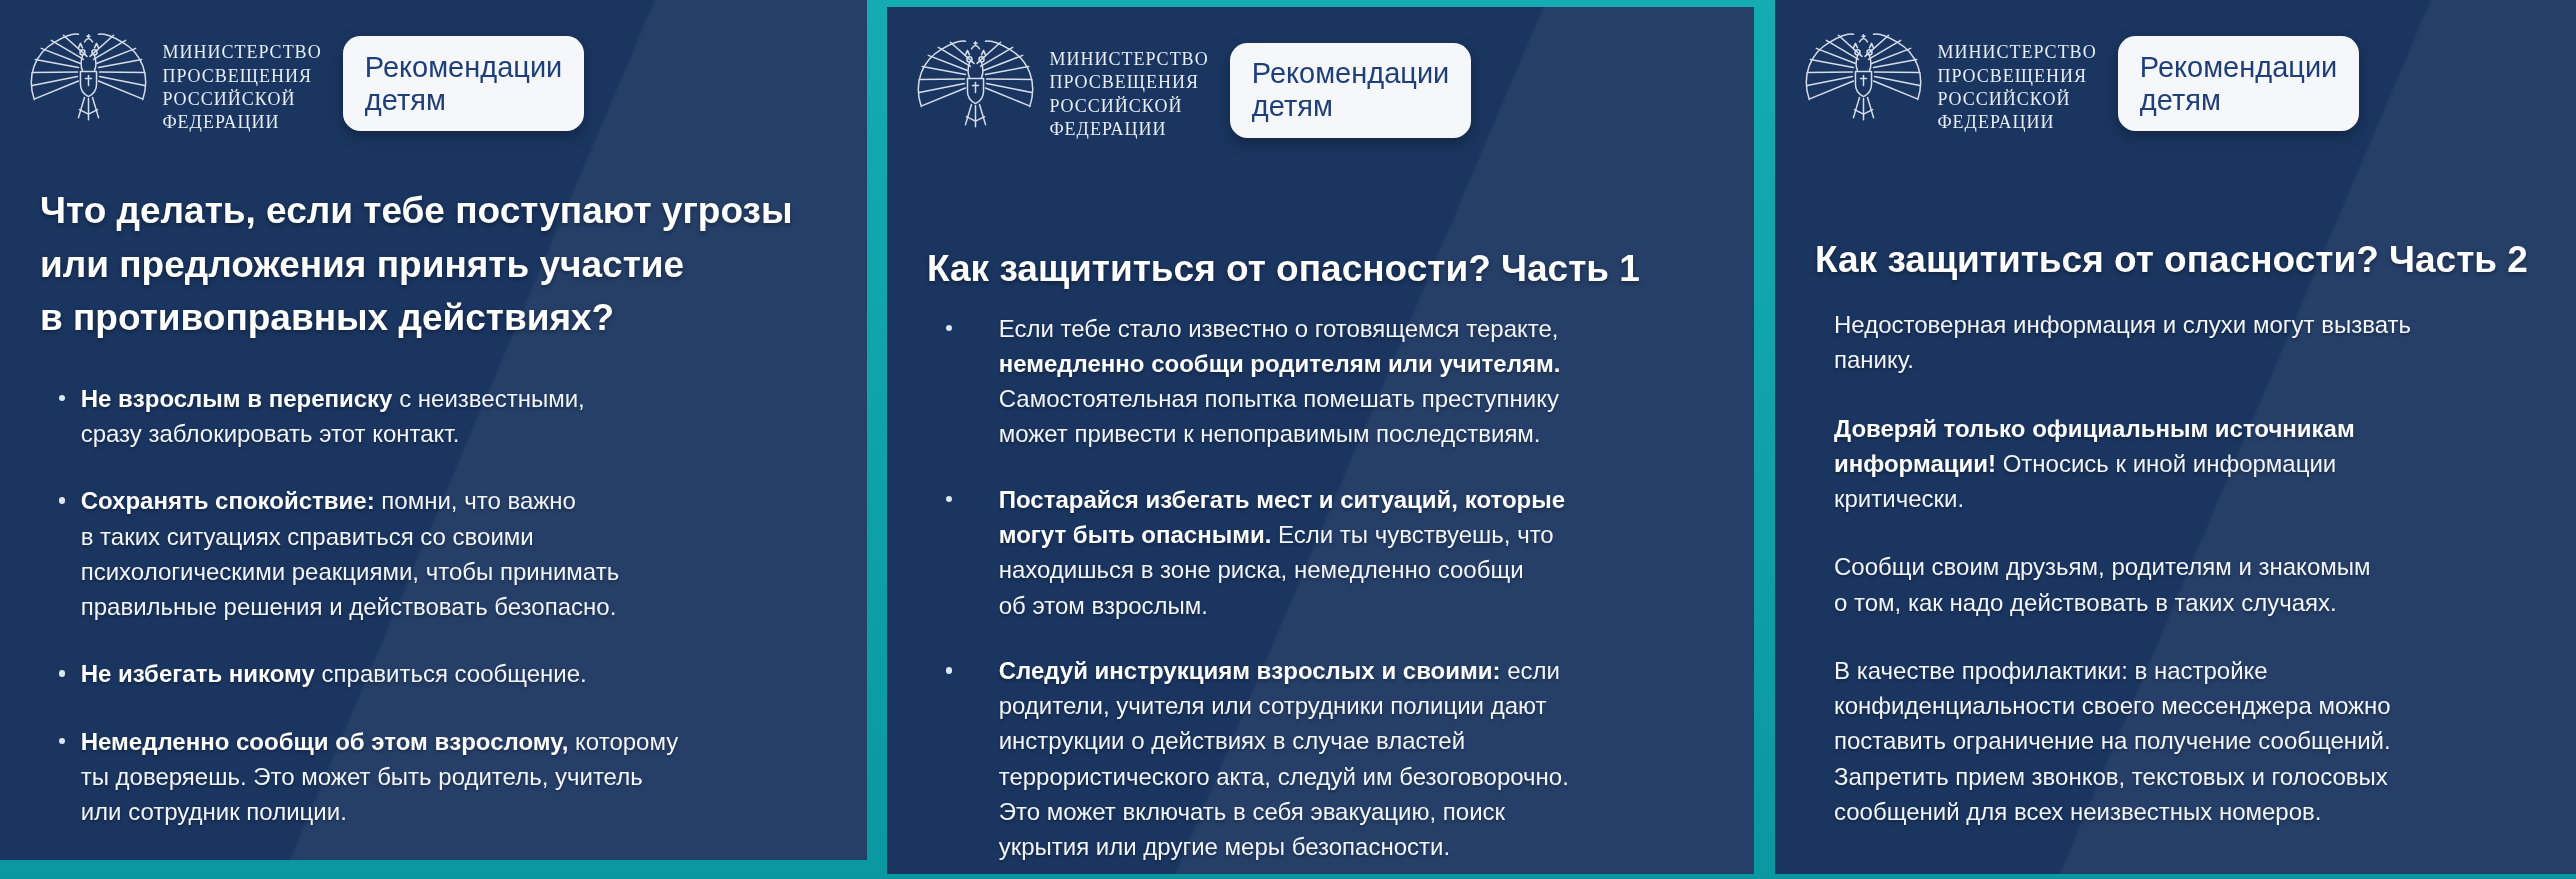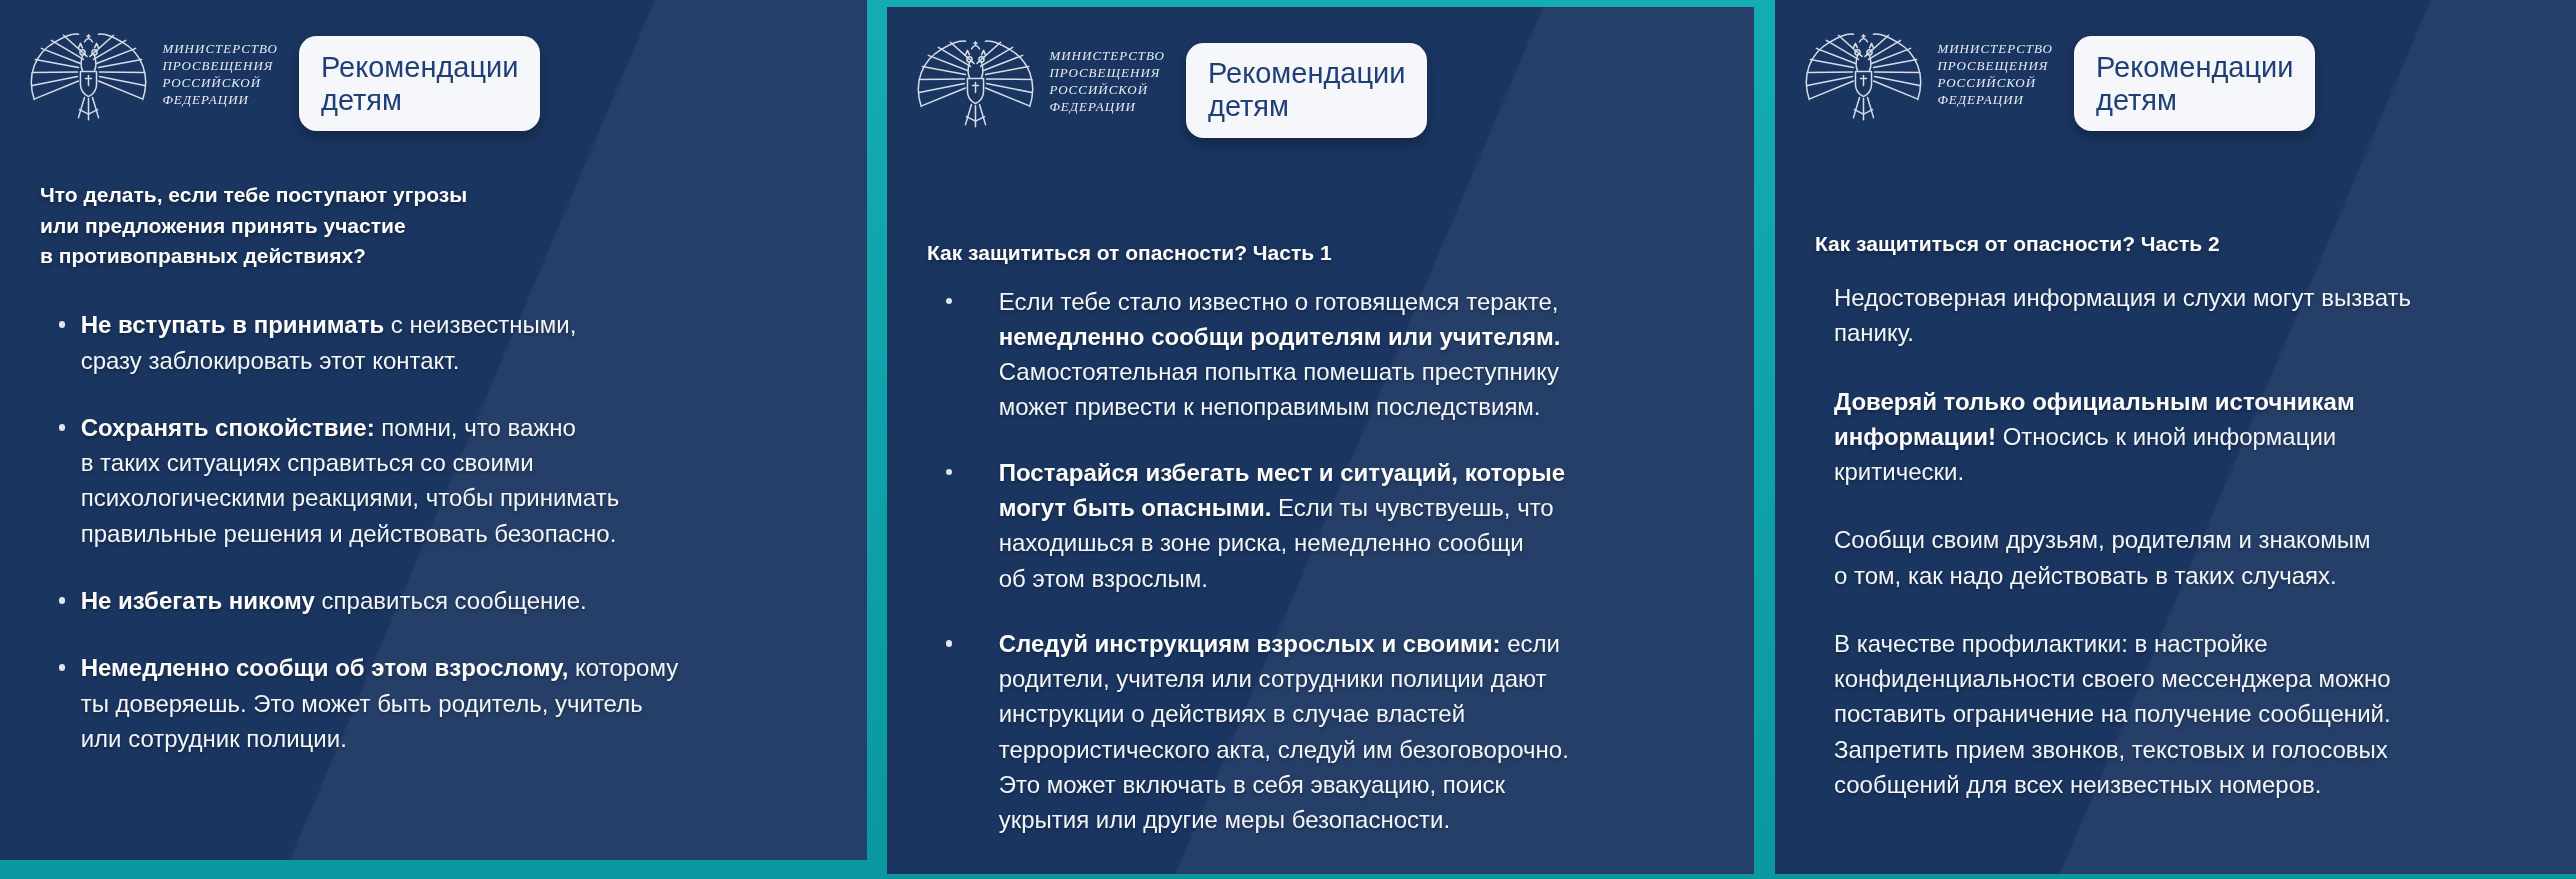--- a/index.html
+++ b/index.html
@@ -16,34 +16,34 @@
   }
   #card-0 { left: 0px;    top: 0px;  width: 867px; height: 860px; }
   #card-1 { left: 887px; top: 6.7px; width: 867px; height: 867px; }
   #card-2 { left: 1775px; top: 0px;  width: 863px; height: 874px; }
 
   .card-header { display: flex; align-items: flex-start; margin: 31px 20.6px 0 28px; }
   .emblem { width: 121px; height: 100px; flex: none; opacity: 0.92; }
   .ministry {
     white-space: pre-line;
     font-family: "Liberation Serif", serif;
-    font-size: 13px; line-height: 1.3; letter-spacing: 1px;
-    color: #e8eef7; margin: 10.3px 0 0 13.4px; font-style: italic;
+    font-size: 18px; line-height: 1.3; letter-spacing: 1px;
+    color: #e8eef7; margin: 10.3px 0 0 13.4px;
   }
   .badge {
     white-space: pre-line;
     background: #f5f7fb; color: #1f3f78;
     font-weight: normal; font-size: 29px; line-height: 1.14;
     padding: 14.4px 21.6px; border-radius: 17.5px;
     margin-left: 21.6px; margin-top: 5.2px;
     box-shadow: 0 5.2px 12.4px rgba(0,0,0,0.28);
   }
   .title {
     white-space: pre-line;
-    font-weight: bold; font-size: 21px; line-height: 1.45;
+    font-weight: bold; font-size: 37px; line-height: 1.45;
     margin: 49px 31px 0 40px;
     text-shadow: 0 2.1px 4.1px rgba(0,0,0,0.35);
   }
   #card-1 .title { margin-top: 100px; }
   #card-2 .title { margin-top: 98px; }
 
   .items { margin: 36px 31px 0 40px; }
   #card-1 .items { margin-top: 15.5px; }
   #card-2 .items { margin-top: 20.6px; }
 
@@ -128,21 +128,21 @@
 ФЕДЕРАЦИИ</div>
     <div class="badge">Рекомендации
 детям</div>
   </div>
   <h1 class="title">Что делать, если тебе поступают угрозы
 или предложения принять участие
 в противоправных действиях?</h1>
   <div class="items" data-bullets="true">
       <div class="item">
         <span class="dot"></span>
-        <div class="item-text"><b>Не вступать в принимать</b><span> с неизвестными,
+        <div class="item-text"><b>Не взрослым в переписку</b><span> с неизвестными,
 сразу заблокировать этот контакт.</span></div>
       </div>
       <div class="item">
         <span class="dot"></span>
         <div class="item-text"><b>Сохранять спокойствие:</b><span> помни, что важно
 в таких ситуациях справиться со своими
 психологическими реакциями, чтобы принимать
 правильные решения и действовать безопасно.</span></div>
       </div>
       <div class="item">

